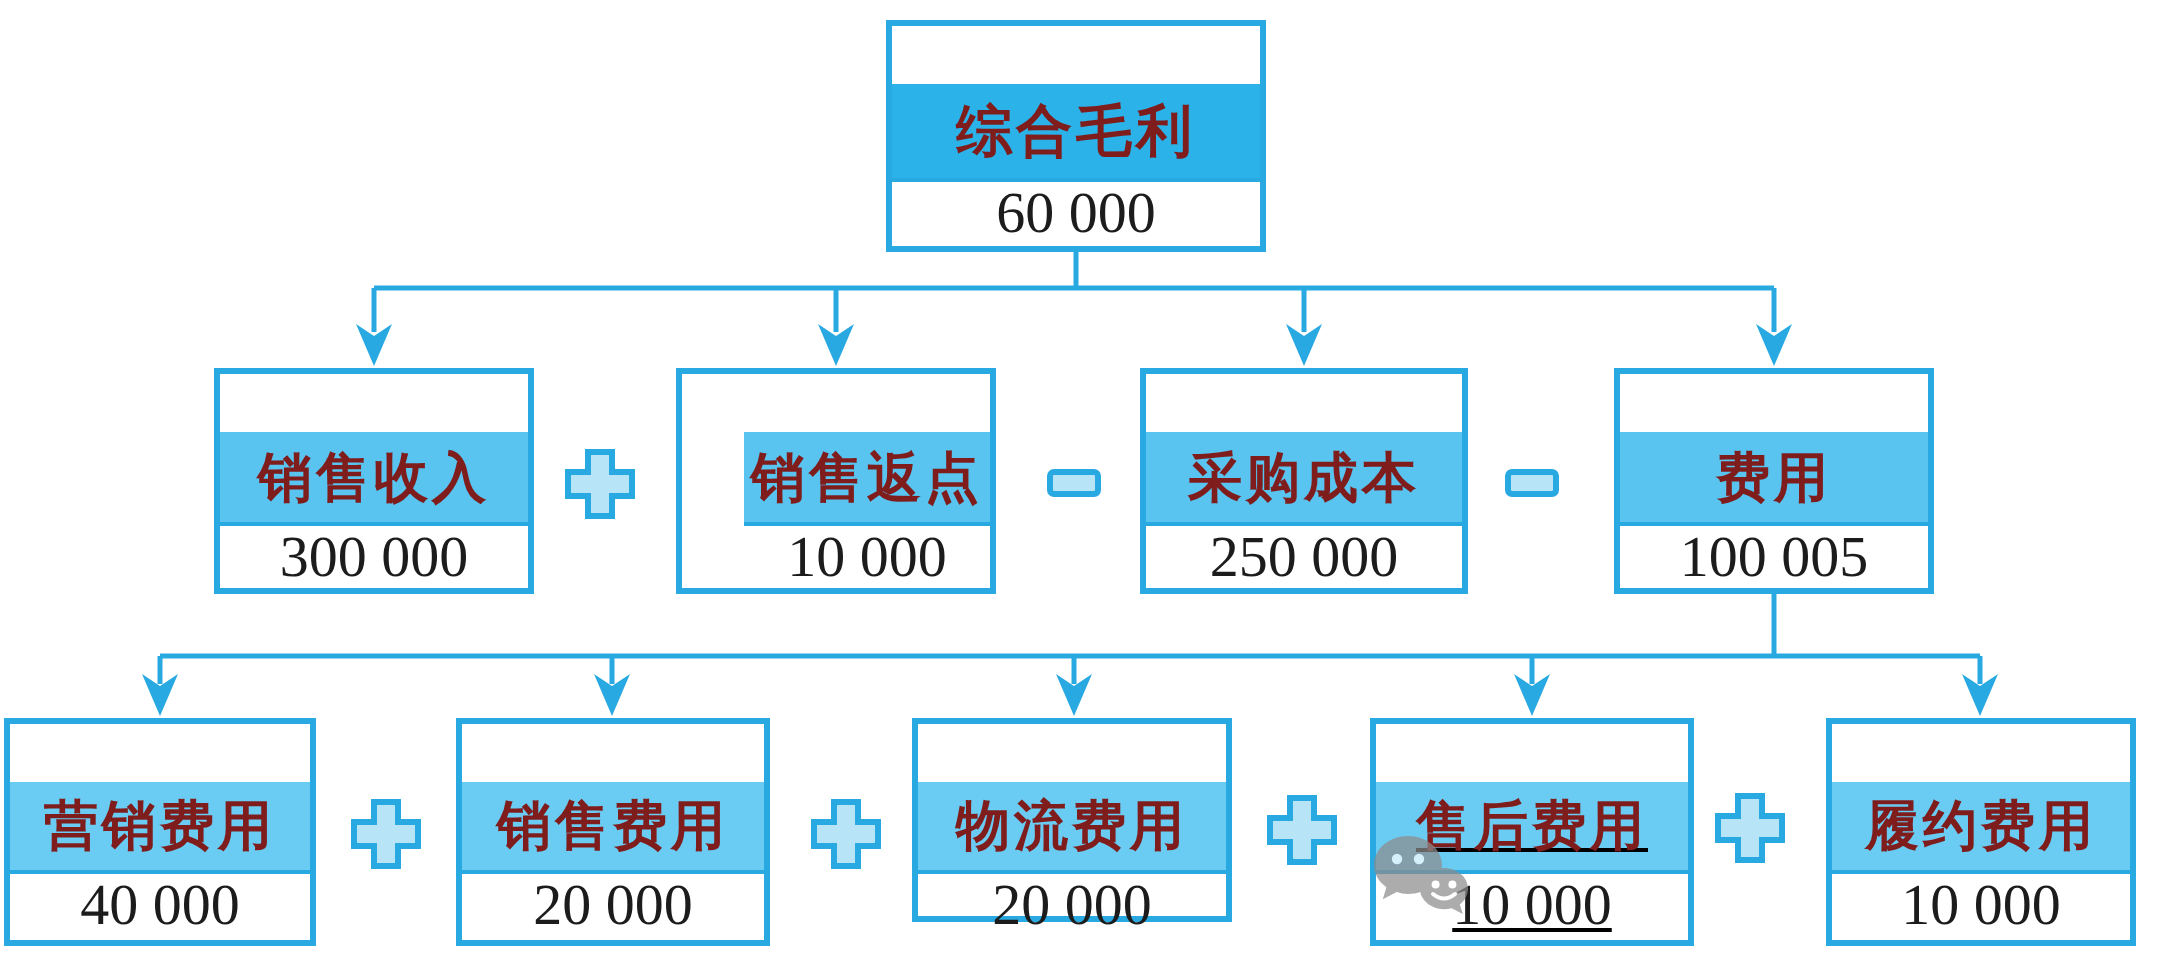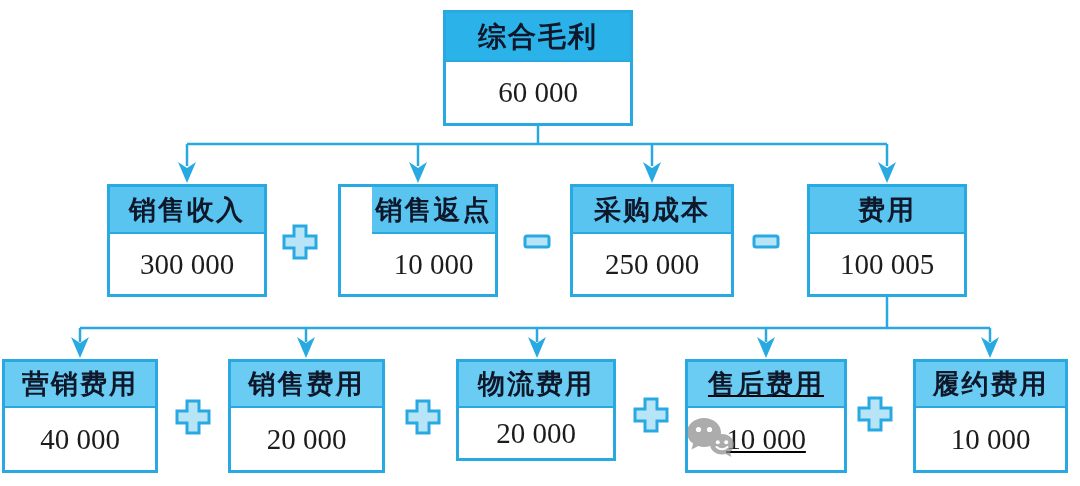--- a/index.html
+++ b/index.html
@@ -12,22 +12,23 @@
   .conn { stroke:var(--line,#29a9e1); stroke-width:2.5; fill:none; }
   .arrowhead { fill:var(--line,#29a9e1); stroke:none; }
 
   .node {
     position:absolute; box-sizing:border-box; z-index:2;
     border:3px solid var(--line,#29a9e1); background:#ffffff;
     display:flex; flex-direction:column;
   }
   .node-hdr {
     flex:0 0 auto; display:flex; align-items:center; justify-content:center;
-    color:#0f172a; font-weight:bold; letter-spacing:2px;
+    color:#7f1d1d; font-weight:bold; letter-spacing:2px;
     border-bottom:2.5px solid var(--line,#29a9e1);
+    margin-top:29px;
   }
   .root .node-hdr { background:var(--root-header,#2bb3e9); height:47px; font-size:28px; }
   .lvl2 .node-hdr { background:var(--child-header2,#58c4ef); height:45px; font-size:27px; }
   .lvl3 .node-hdr { background:var(--child-header3,#6accf2); height:44px; font-size:27px; }
   .node-val {
     flex:1; display:flex; align-items:center; justify-content:center;
     font-family:"Liberation Serif", serif; font-size:29px;
     color:var(--value-text,#1c1c1c);
   }
   .op { position:absolute; z-index:2; line-height:0; }

